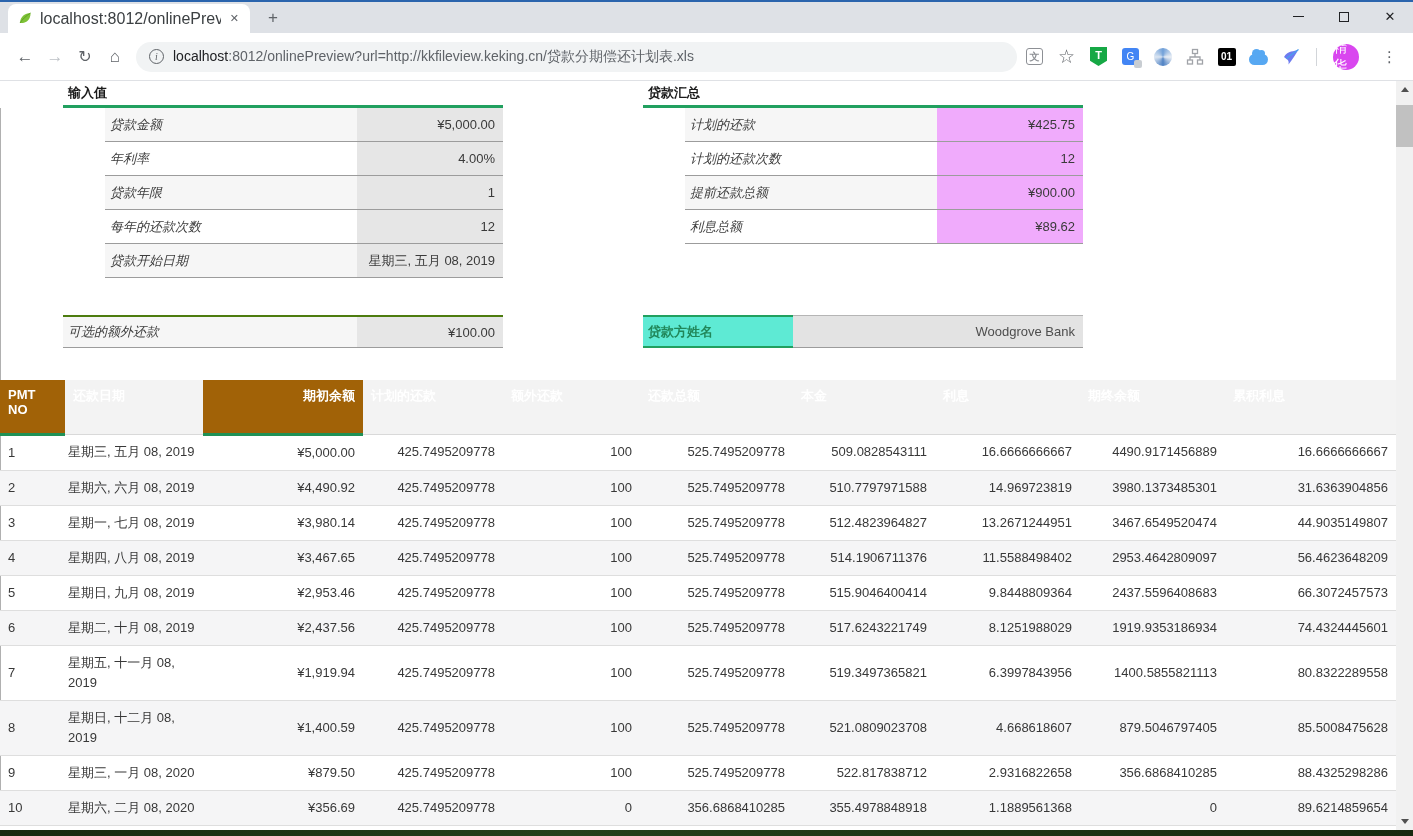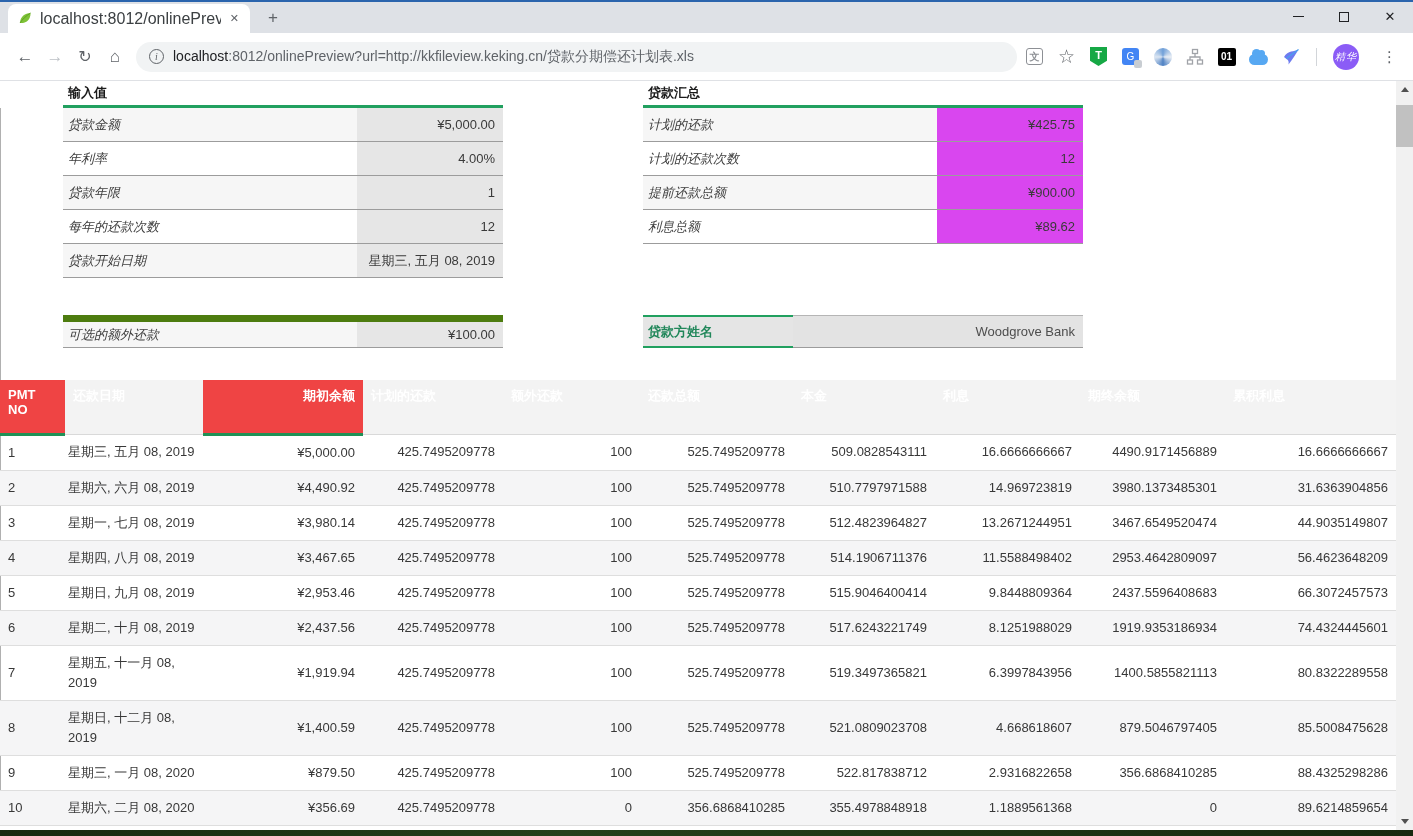--- a/index.html
+++ b/index.html
@@ -54,57 +54,57 @@
   .icon-swirl { width:18px; height:18px; border-radius:50%;
         background:conic-gradient(#6f9fd8,#e9eef5,#4f82c4,#dce6f2,#6f9fd8); }
   .icon-badge01 { width:18px; height:18px; background:#000; border-radius:2px; color:#fff; font-size:10px;
         font-weight:bold; display:flex; align-items:center; justify-content:center; }
   .icon-cloud { width:19px; height:11px; background:#57a8f2; border-radius:7px; position:relative; margin-top:5px; }
   .icon-cloud::before { content:""; position:absolute; left:3px; top:-5px; width:9px; height:9px;
         background:#57a8f2; border-radius:50%; }
   .icon-cloud::after { content:""; position:absolute; left:9px; top:-4px; width:7px; height:7px;
         background:#57a8f2; border-radius:50%; }
   .ext-divider { width:1px; height:18px; background:#d2d5d9; margin:0 3px; }
-  .avatar { width:26px; height:26px; border-radius:50%; background:#8b5cf6; color:#fff; font-size:10px;
-        display:flex; align-items:center; justify-content:center; letter-spacing:1px;font-style:italic; }
+  .avatar { width:26px; height:26px; border-radius:50%; background:#d946ef; color:#fff; font-size:14px;
+        display:flex; align-items:center; justify-content:center; letter-spacing:1px; }
   .kebab { font-size:15px; color:#5f6368; padding:0 6px 0 10px; }
 
   
   .page { position:relative; width:1413px; height:749px; background:#fff; overflow:hidden;
           font-size:13px; color:#3a3a3a; }
   .sheet-edge { position:absolute; left:0; top:27px; width:1px; height:703px; background:#b0b0b0; }
   .sec-title { position:absolute; top:3px; font-weight:bold; font-size:13px; color:#1a1a1a; }
   .underline { position:absolute; top:24px; height:3px; background:#21a05f; width:440px; }
 
   .kv-table { position:absolute; top:27px; width:440px; }
-  .kv-row { display:flex; height:34px; border-bottom:1px solid #9c9c9c; align-items:stretch; }
+  .kv-row { display:flex; height:34px; border-bottom:1px solid #9c9c9c; align-items:stretch;margin-left:42px; }
   .kv-row:nth-child(odd) { background:#f6f6f6; }
   .kv-row .lbl { flex:1; font-style:italic; color:#3d3d3d; padding-left:5px; display:flex; align-items:center; }
   .kv-row .val { width:146px; display:flex; align-items:center; justify-content:flex-end; padding-right:8px; }
   .val-gray { background:#e6e6e6; }
-  .val-green { background:#d946ef; }
+  .val-green { background:#f0abfc; }
 
   .extra-left { position:absolute; left:63px; top:234px; width:440px; height:33px; display:flex;
-        background:#f6f6f6; border-top:7px solid #4d7c0f; border-bottom:1px solid #9c9c9c; }
+        background:#f6f6f6; border-top:2px solid #4d7c0f; border-bottom:1px solid #9c9c9c; }
   .extra-left .lbl { flex:1; font-style:italic; color:#3d3d3d; padding-left:5px; display:flex; align-items:center; }
   .extra-left .val { width:146px; background:#e6e6e6; display:flex; align-items:center;
         justify-content:flex-end; padding-right:8px; }
 
   .lender { position:absolute; left:643px; top:234px; width:440px; height:33px; display:flex; }
-  .lender .lname { width:150px; background:#e5e5e5; border-top:2px solid #21a05f; border-bottom:2px solid #21a05f;
+  .lender .lname { width:150px; background:#5eead4; border-top:2px solid #21a05f; border-bottom:2px solid #21a05f;
         color:#21875a; font-weight:bold; display:flex; align-items:center; padding-left:5px; }
   .lender .lval { flex:1; background:#e3e3e3; border-top:1px solid #b5b5b5; border-bottom:1px solid #9c9c9c;
         color:#4d4d4d; display:flex; align-items:center; justify-content:flex-end; padding-right:8px;padding-left:22px; }
 
   
   .amort { position:absolute; left:0; top:299px; }
   table { border-collapse:collapse; table-layout:fixed; width:1396px; font-size:13px; }
   thead th { height:54px; vertical-align:top; padding:7px 8px 0 8px; font-weight:bold; color:#fff;
         background:#f3f3f3; text-align:left; border-bottom:1px solid #d9d9d9; overflow:hidden; }
-  thead th.green { background:#ef4444; border-bottom:3px solid #1f9156; }
+  thead th.green { background:#a16207; border-bottom:3px solid #1f9156; }
   thead th.right { text-align:right;margin-top:46px; }
   tbody td { padding:7px 8px; border-bottom:1px solid #dedede; line-height:20px; color:#383838;
         overflow:hidden; }
   tbody td.right { text-align:right; }
   tbody td.datecell { padding:7px 2px 7px 3px; }
   tbody tr:nth-child(even) { background:#f5f5f6; }
 
   
   .scrollbar { position:absolute; right:0; top:0; width:17px; height:749px; background:#f1f1f1; }
   .sb-btn { position:absolute; left:0; width:17px; height:17px; display:flex; align-items:center; justify-content:center; }

